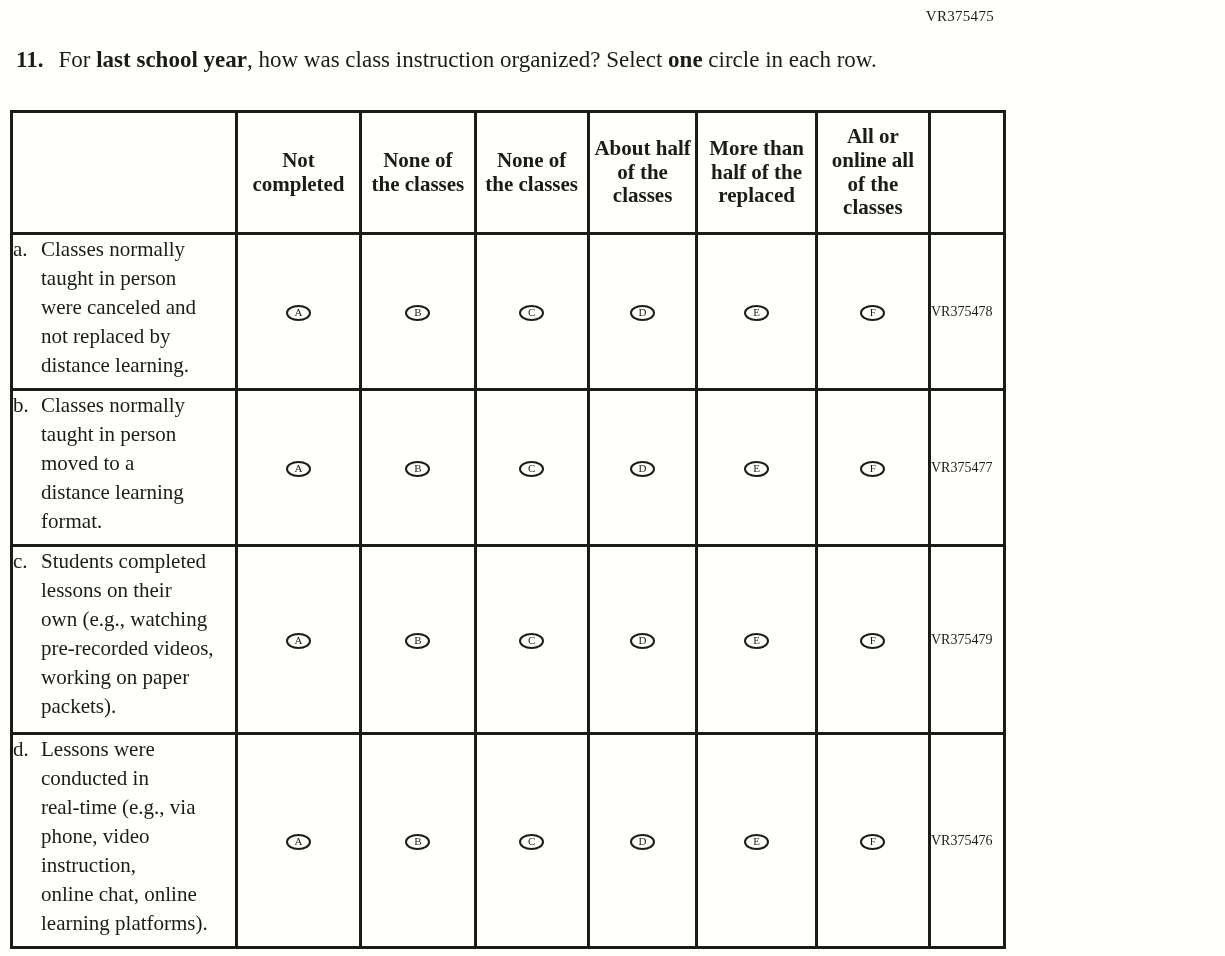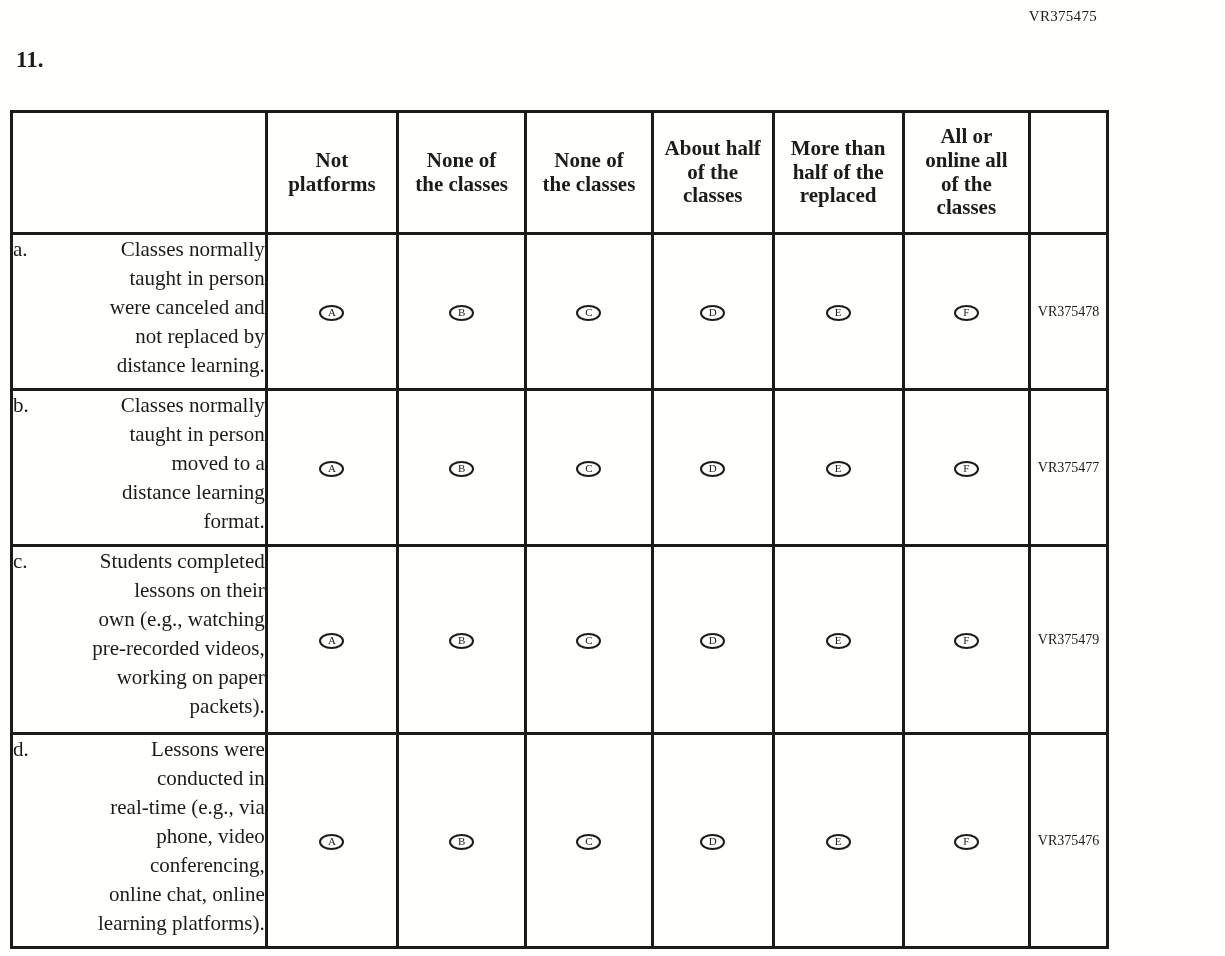--- a/index.html
+++ b/index.html
@@ -4,21 +4,21 @@
 <style>
   * { box-sizing: border-box; }
   html, body { margin: 0; padding: 0; }
   body {
     width: 1225px; height: 956px;
     background: #fffffb;
     color: #1d1b19;
     font-family: "Liberation Serif", "DejaVu Serif", serif;
     overflow: hidden;
   }
-  .page { position: relative; width: 1109px; height: 956px; }
+  .page { position: relative; width: 1006px; height: 956px; }
 
   .page-code {
     position: absolute; top: 8px; right: 12px;
     font-size: 15px; letter-spacing: 0.3px;
   }
 
   .question {
     position: absolute; top: 46px; left: 16px; right: 10px;
     font-size: 23px; line-height: 1.2;
     display: flex;
@@ -48,71 +48,71 @@
   thead tr { height: 122px; }
 
   td.label-cell {
     vertical-align: top;
     font-size: 21px;
     line-height: 29px;
     padding: 4px 2px 0 5px;
   }
   .label-wrap { display: flex; }
   .row-letter { flex: 0 0 28px; }
-  .row-text { flex: 1 1 auto; white-space: pre-line; text-align: right; }
+  .row-text { flex: 1 1 auto; white-space: pre-line; }
 
   td.opt { text-align: center; vertical-align: middle; }
   .oval {
     display: inline-flex;
     align-items: center; justify-content: center;
     width: 25px; height: 16px;
     border: 2px solid #1d1b19;
     border-radius: 50%;
     font-size: 11px; line-height: 1;
     cursor: pointer;
     background: transparent;
   }
   td.code-cell {
     font-size: 14px;
-    text-align: center;
     vertical-align: middle;
     padding: 0 2px;
   }
   tr.r0 { height: 156px; }
   tr.r1 { height: 156px; }
   tr.r2 { height: 188px; }
   tr.r3 { height: 214px; }
 </style>
 </head>
 <body>
 
 <div class="page">
 
   <div class="page-code">VR375475</div>
 
   <div class="question">
     <span class="qnum">11.</span>
+    <span class="qtext"><span>For </span><b>last school year</b><span>, how was class instruction organized? Select </span><b>one</b><span> circle in each row.</span></span>
   </div>
 
   <table class="grid">
     <colgroup>
       <col style="width:281px">
       <col style="width:141px">
       <col style="width:144px">
       <col style="width:142px">
       <col style="width:135px">
       <col style="width:142px">
       <col style="width:142px">
       <col style="width:81px">
     </colgroup>
     <thead>
       <tr>
         <th></th>
         <th>Not
-platforms</th>
+completed</th>
         <th>None of
 the classes</th>
         <th>None of
 the classes</th>
         <th>About half
 of the
 classes</th>
         <th>More than
 half of the
 replaced</th>
@@ -219,21 +219,21 @@
         <td class="code-cell">VR375479</td>
       </tr>
       <tr class="r3">
         <td class="label-cell">
           <div class="label-wrap">
             <span class="row-letter">d.</span>
             <span class="row-text">Lessons were
 conducted in
 real-time (e.g., via
 phone, video
-conferencing,
+instruction,
 online chat, online
 learning platforms).</span>
           </div>
         </td>
         <td class="opt"><span class="oval">
               <span>A</span>
             </span></td>
         <td class="opt"><span class="oval">
               <span>B</span>
             </span></td>

